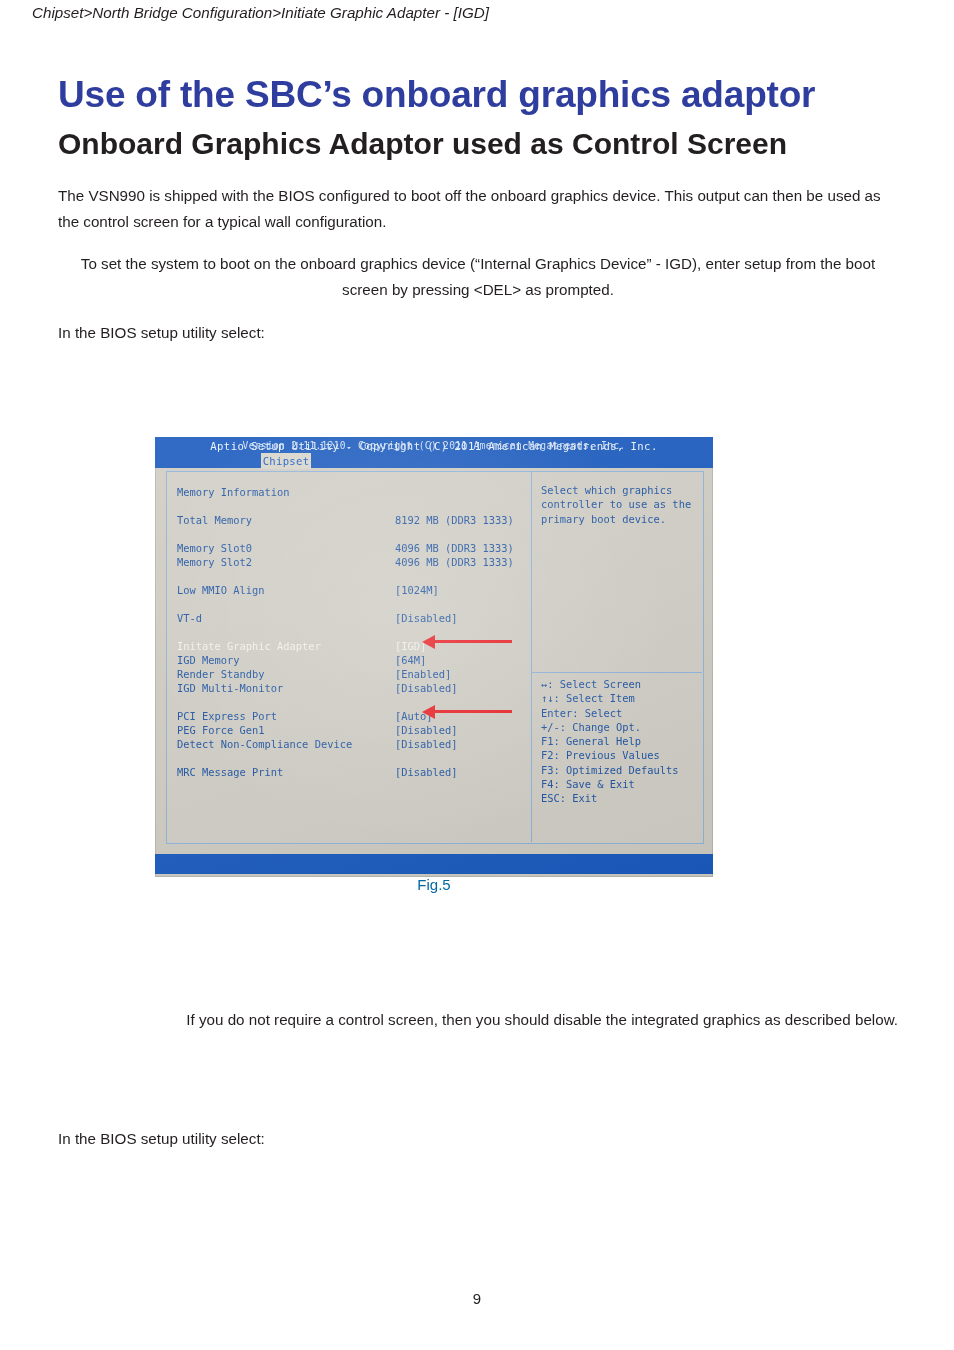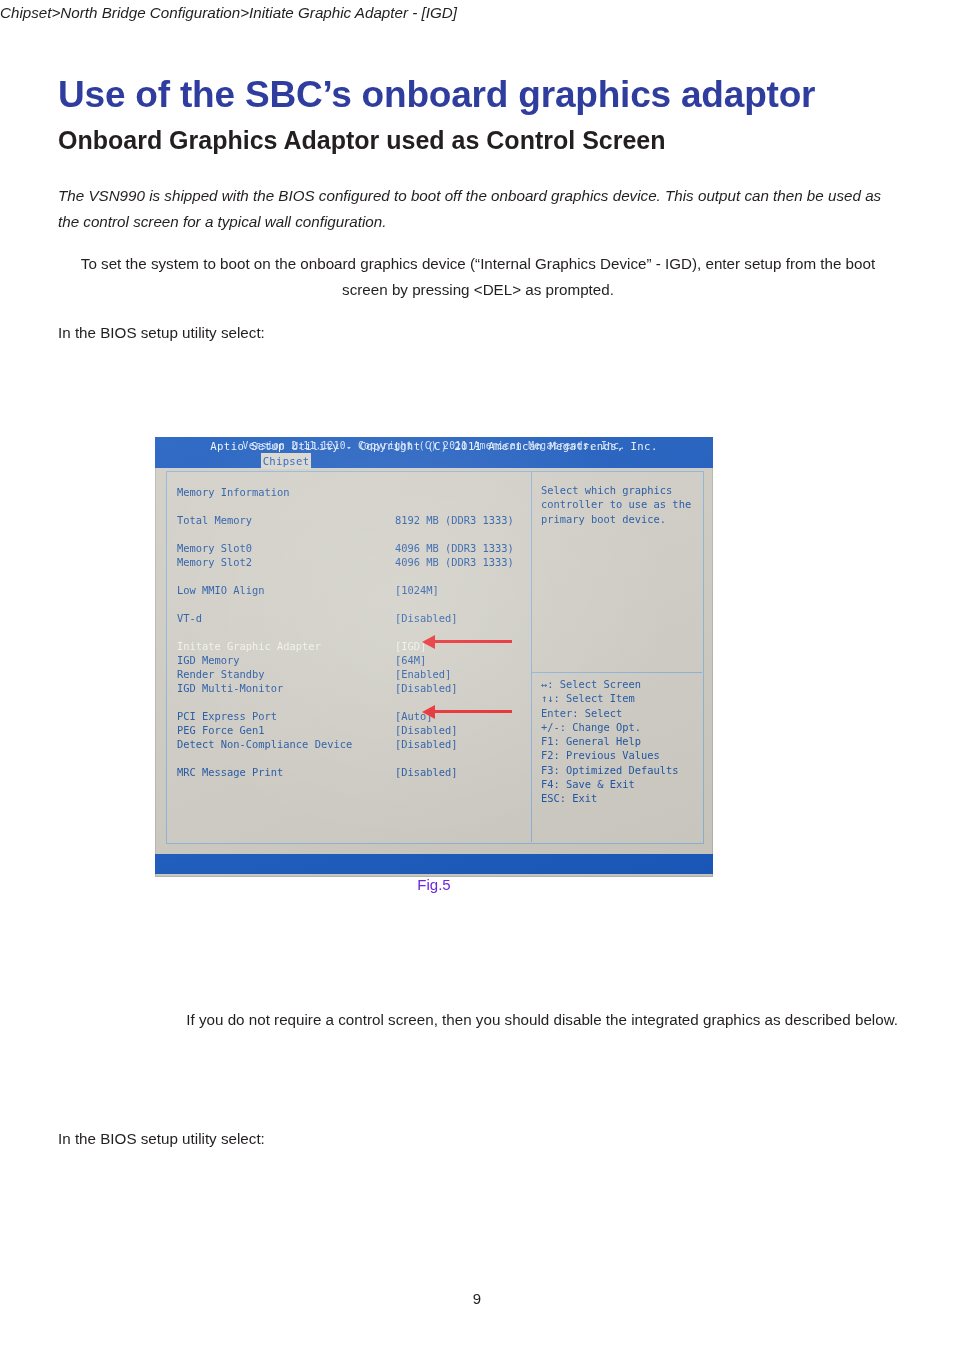--- a/index.html
+++ b/index.html
@@ -29,42 +29,42 @@
     top: 48px;
     font-size: 37px;
     line-height: 44px;
     color: #2f3e9e;
     letter-spacing: -0.2px;
     white-space: nowrap;
   }
   .heading-2 {
     position: absolute;
     left: 58px;
-    font-size: 25px;
+    font-size: 30px;
     line-height: 30px;
     color: #231f20;
     white-space: nowrap;
   }
   #heading-control-screen { top: 104px; }
   #heading-disabled { top: 943px; }
 
   
   .para {
     position: absolute;
     left: 58px;
     width: 840px;
     font-size: 15.2px;
     line-height: 26px;
     color: #231f20;
   }
   .para.italic { font-style: italic; }
-  .para-l1 { top: 168px; font-style: italic; }
+  .para-l1 { top: 168px; }
   .para-l2 { top: 236px; text-align: center; }
   .para-l3 { top: 305px; }
-  .paths   { top: 372px; line-height: 25px; }
+  .paths   { top: 372px; line-height: 25px; margin-left: 32px; }
   .para-l4 { top: 992px; text-align: right; }
   .para-l5 { top: 1042px; }
   .para-l6 { top: 1111px; }
 
   
   .bios-photo {
     position: absolute;
     left: 155px;
     top: 437px;
     width: 558px;
@@ -214,21 +214,21 @@
     border-right: 13px solid #ec2227;
   }
 
   .fig-caption {
     position: absolute;
     left: 155px;
     top: 876px;
     width: 558px;
     text-align: center;
     font-size: 15px;
-    color: #6d28d9;
+    color: #0369a1;
   }
 
   .page-number {
     position: absolute;
     left: 0;
     top: 1290px;
     width: 954px;
     text-align: center;
     font-size: 15px;
     color: #231f20;

